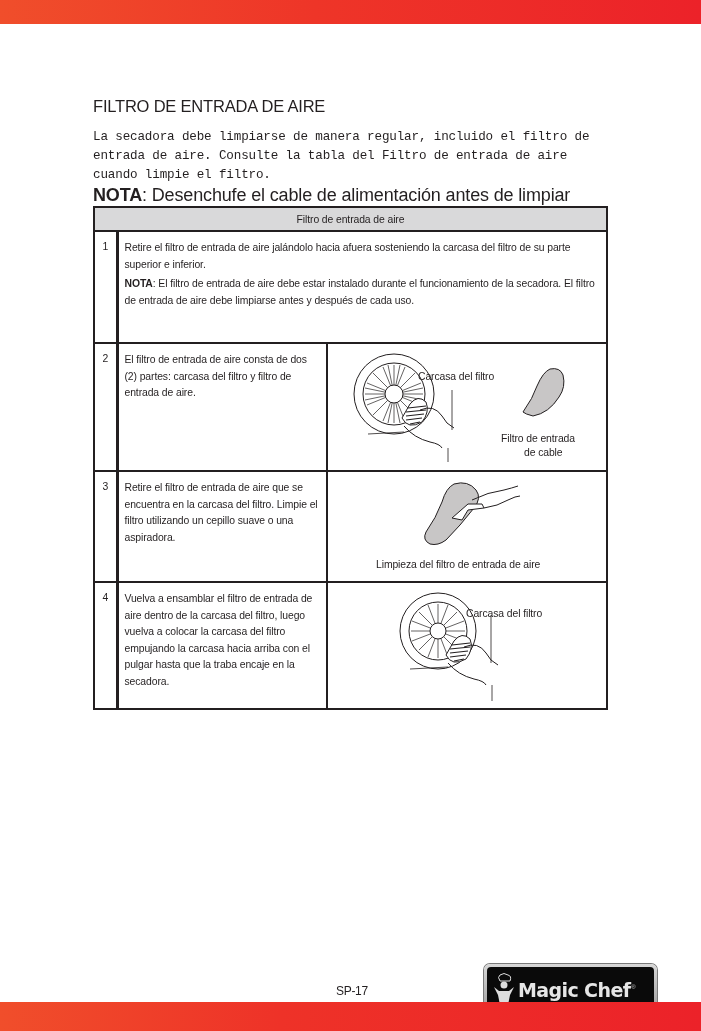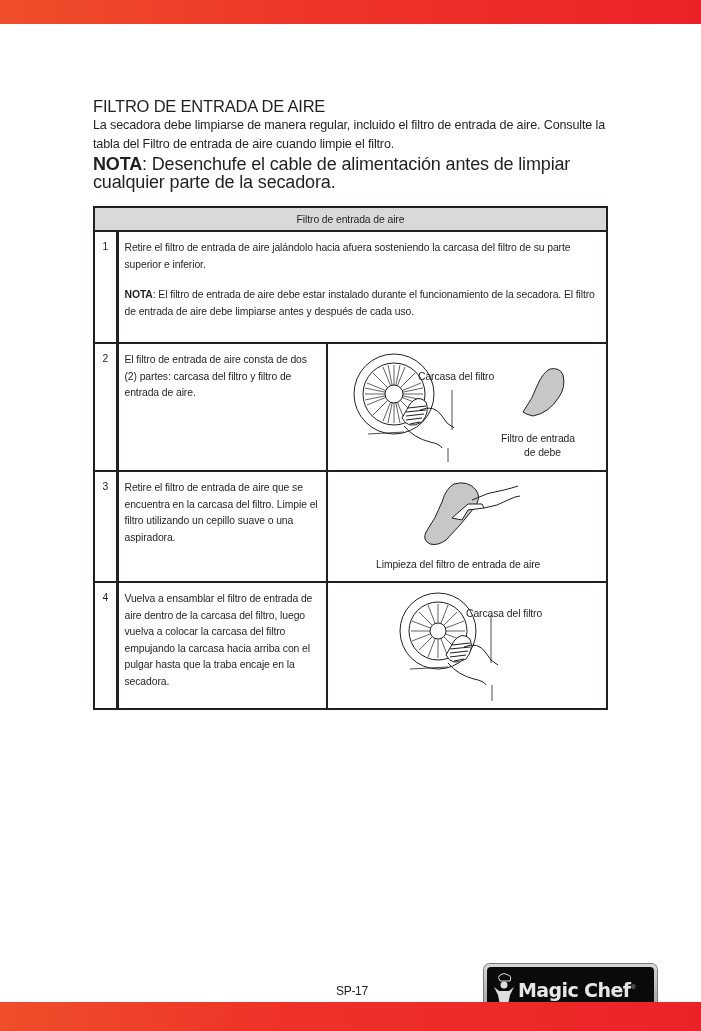--- a/index.html
+++ b/index.html
@@ -6,33 +6,33 @@
   html, body { width: 701px; height: 1031px; background: #ffffff; overflow: hidden; }
   body { position: relative; font-family: "Liberation Sans", "DejaVu Sans", sans-serif; color: #231f20; }
 
   .top-bar { position: absolute; left: 0; top: 0; width: 701px; height: 24px;
     background: linear-gradient(90deg, #f04e2b 0%, #ee3528 45%, #ec2229 100%); }
   .bottom-bar { position: absolute; left: 0; top: 1002px; width: 701px; height: 29px;
     background: linear-gradient(90deg, #f04e2b 0%, #ee3228 40%, #ec2229 100%); }
 
   .content { position: absolute; left: 93px; top: 96px; width: 515px; }
   .title { font-size: 16.5px; font-weight: normal; letter-spacing: -0.2px; line-height: 20px; color: #231f20; }
-  .intro { font-size: 12.6px; line-height: 19px; letter-spacing: -0.15px; }
+  .intro { margin-top: 12px; font-size: 12.6px; line-height: 19px; letter-spacing: -0.15px; font-family: Liberation Mono, monospace; }
   .note { margin-top: 1px; font-size: 18px; line-height: 18px; letter-spacing: -0.15px; }
   .note b { font-weight: bold; }
 
   table.steps { position: absolute; left: 93px; top: 206px; width: 515px; border-collapse: collapse;
     border: 2px solid #231f20; font-size: 10.4px; letter-spacing: -0.1px; }
   table.steps th { background: #d9d9da; font-weight: normal; height: 24px; text-align: center;
     border-bottom: 2px solid #231f20; font-size: 10.4px; }
   table.steps td { vertical-align: top; border-top: 2px solid #231f20; }
   td.num { width: 23px; text-align: center; padding-top: 9px; border-right: 3px solid #231f20; }
   td.text { padding: 8px 6px 16px 6px; line-height: 16.5px; }
   td.text.full { padding-right: 8px; }
-  td.text p + p { margin-top: 14px; }
+  td.text p + p { margin-top: 3px; }
   td.text b { font-weight: bold; }
   td.img { border-left: 2px solid #231f20; width: 280px; position: relative; margin-left: 45px; }
 
   .row1 td { height: 112px; }
   .row2 td { height: 128px; }
   .row3 td { height: 111px; }
   .row4 td { height: 127px; }
 
   .fig { position: absolute; }
   .fig-label { position: absolute; font-size: 10.4px; color: #231f20; white-space: nowrap; line-height: 13px; }
@@ -107,21 +107,21 @@
           <path d="M56 74 q10 12 26 16 q10 2 12 6" fill="none" stroke="#231f20" stroke-width="1"></path>
           <line x1="20" y1="82" x2="56" y2="80" stroke="#231f20" stroke-width="0.8"></line>
           <line x1="104" y1="38" x2="104" y2="78" stroke="#231f20" stroke-width="0.8"></line>
           <line x1="100" y1="96" x2="100" y2="110" stroke="#231f20" stroke-width="0.8"></line>
         </svg>
         <span class="fig-label" style="left:90px;top:26px">Carcasa del filtro</span>
         <svg class="fig" style="left:190px;top:22px" width="50" height="52" viewBox="0 0 50 52">
           <path d="M32 3 q10 -2 13 6 q3 12 -4 22 q-10 16 -26 19 q-8 -2 -10 -4 q10 -14 14 -26 q6 -14 13 -17 z" fill="#c8c6c6" stroke="#231f20" stroke-width="1"></path>
         </svg>
         <span class="fig-label" style="left:173px;top:88px">Filtro de entrada</span>
-        <span class="fig-label" style="left:196px;top:102px">de debe</span>
+        <span class="fig-label" style="left:196px;top:102px">de cable</span>
       </td>
     </tr>
 
     <tr class="row3">
       <td class="num">3</td>
       <td class="text">
         <p>Retire el filtro de entrada de aire que se encuentra en la carcasa del filtro. Limpie el filtro utilizando un cepillo suave o una aspiradora.</p>
       </td>
       <td class="img">
         <svg class="fig" style="left:90px;top:8px" width="110" height="70" viewBox="0 0 110 70">

